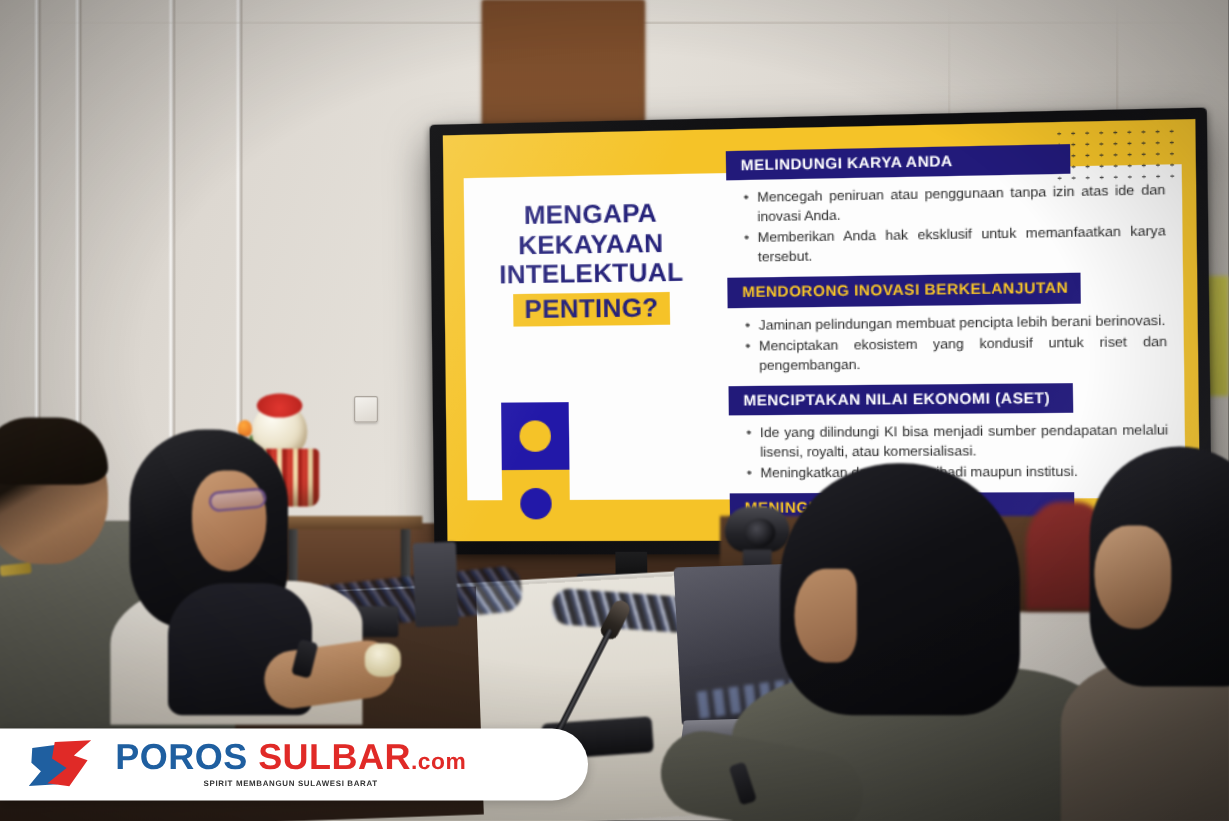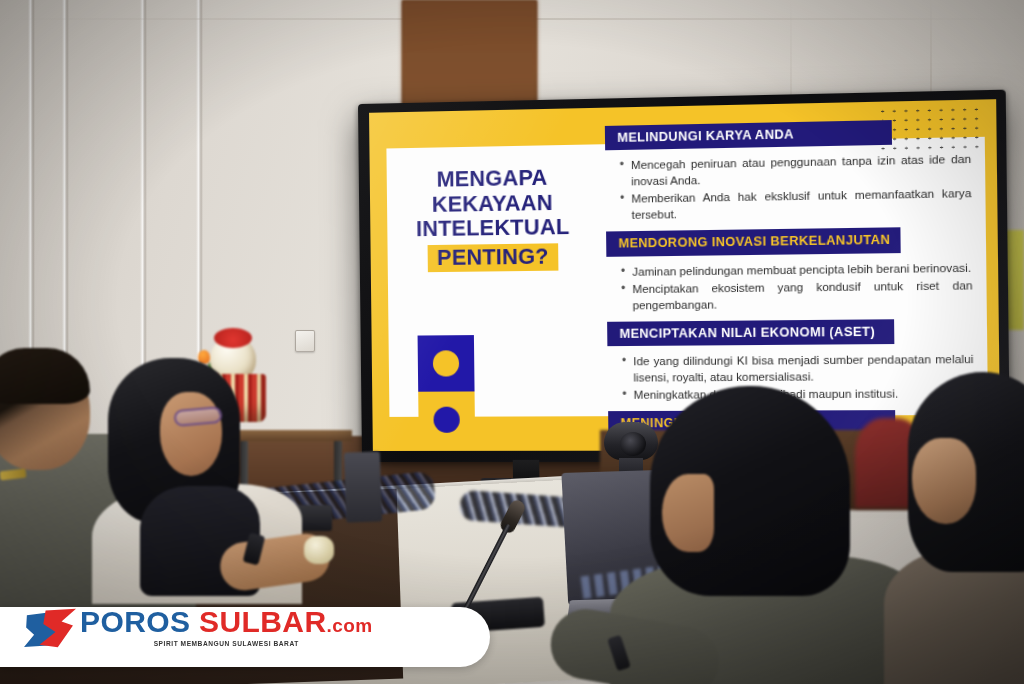--- a/index.html
+++ b/index.html
@@ -449,21 +449,21 @@
 
   .vignette {
     position:absolute; inset:0; pointer-events:none; z-index:60;
     background:radial-gradient(ellipse 74% 72% at 50% 44%,rgba(0,0,0,0) 52%,rgba(0,0,0,.34) 100%);
   }
 
   
   #watermark {
     position:absolute; left:0; top:607px; width:490px; height:60px;
     background:#ffffff; border-radius:0 30px 30px 0;
-    display:flex; align-items:flex-start; gap:0;
+    display:flex; align-items:center; gap:16px;
     padding:0 26px 0 22px; z-index:70;
     box-shadow:0 2px 10px rgba(0,0,0,.22);
   }
   .wm-logo { position:relative; width:58px; height:44px; flex:none; }
   .wm-logo .s-blue {
     position:absolute; left:2px; top:4px; width:36px; height:36px;
     background:#1f5fa0;
     clip-path:polygon(8% 12%,100% 0%,78% 30%,96% 48%,66% 96%,0% 100%,28% 66%,6% 46%);
   }
   .wm-logo .s-red {

